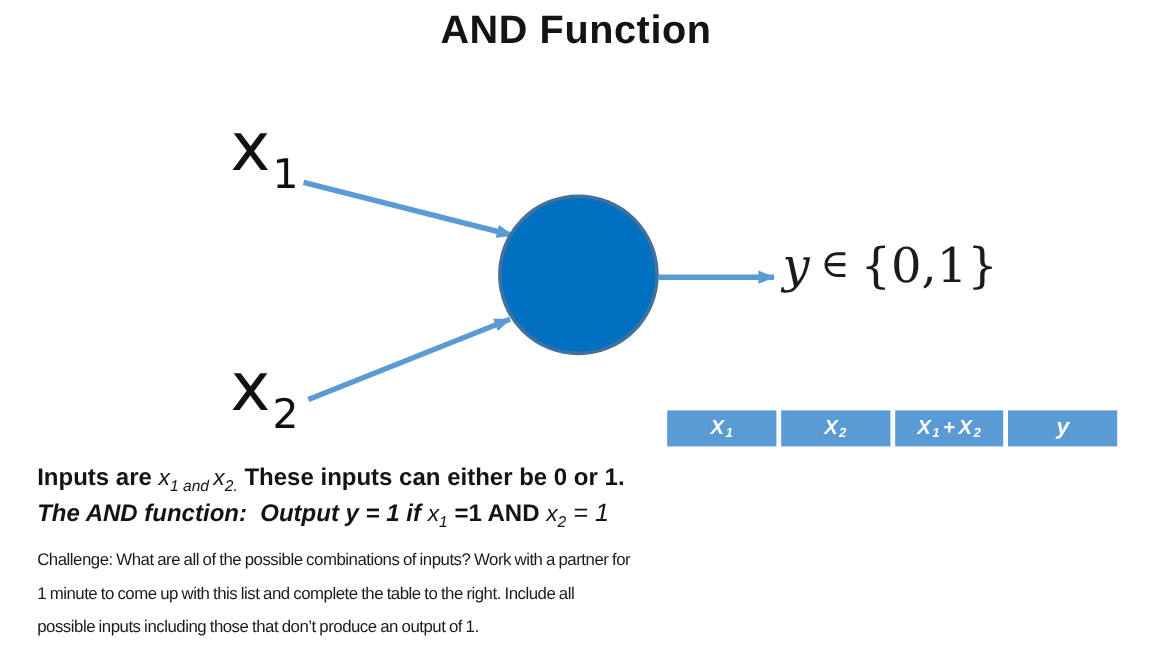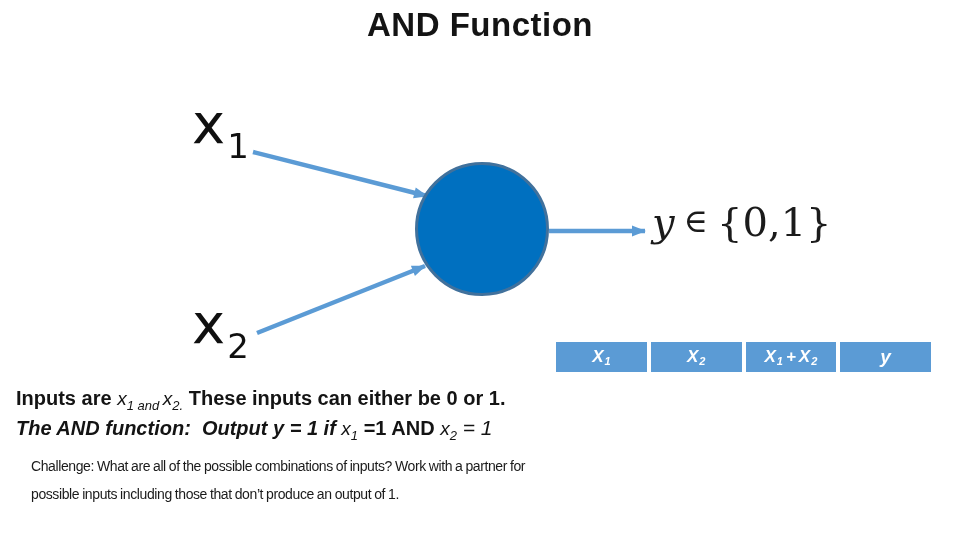--- a/index.html
+++ b/index.html
@@ -34,21 +34,21 @@
   .table-caption{position:absolute;left:627px;top:306px;font-size:20px;color:#141414;}
   .header-row{position:absolute;left:556px;top:342px;width:375px;height:30px;display:flex;gap:4px;}
   .cell{
     flex:1;background:#5B9BD5;color:#ffffff;font-weight:bold;font-style:italic;
     display:flex;align-items:center;justify-content:center;font-size:17px;
   }
   .cell .cs{font-size:11px;position:relative;top:4px;margin-left:1px;}
   .cell .op{margin:0 3px;}
   .cell .cy{font-size:19px;}
   
-  .note{position:absolute;left:16px;white-space:nowrap;color:#141414;}
+  .note{position:absolute;left:31px;white-space:nowrap;color:#141414;}
   .line1{top:387px;font-size:20px;}
   .line2{top:416px;font-size:20px;}
   .b{font-weight:bold;}
   .bi{font-weight:bold;font-style:italic;}
   .vi{font-style:italic;font-size:19px;}
   .si{font-style:italic;font-size:13px;position:relative;top:5px;}
   .ii{font-style:italic;font-size:21px;}
   .challenge{
     position:absolute;left:31px;top:452px;font-size:14px;line-height:28px;
     color:#1a1a1a;letter-spacing:-.4px;word-spacing:-.5px;white-space:nowrap;
@@ -101,16 +101,17 @@
         <span class="cy">y</span>
       </div>
   </div>
 
   <div class="note line1"><span class="b">Inputs are </span><span class="vi">x</span><span class="si">1 and </span><span class="vi">x</span><span class="si">2.</span><span class="b"> These inputs can either be 0 or 1.</span></div>
 
   <div class="note line2"><span class="bi">The AND function:&nbsp; Output y = 1 if </span><span class="vi">x</span><span class="si">1</span><span class="b"> =1 AND </span><span class="vi">x</span><span class="si">2</span><span class="ii"> = 1</span></div>
 
   <div class="challenge">
     <div>Challenge: What are all of the possible combinations of inputs? Work with a partner for</div>
+    <div>1 minute to come up with this list and complete the table to the right. Include all</div>
     <div>possible inputs including those that don’t produce an output of 1.</div>
   </div>
 
 </div>
 
 </body></html>

